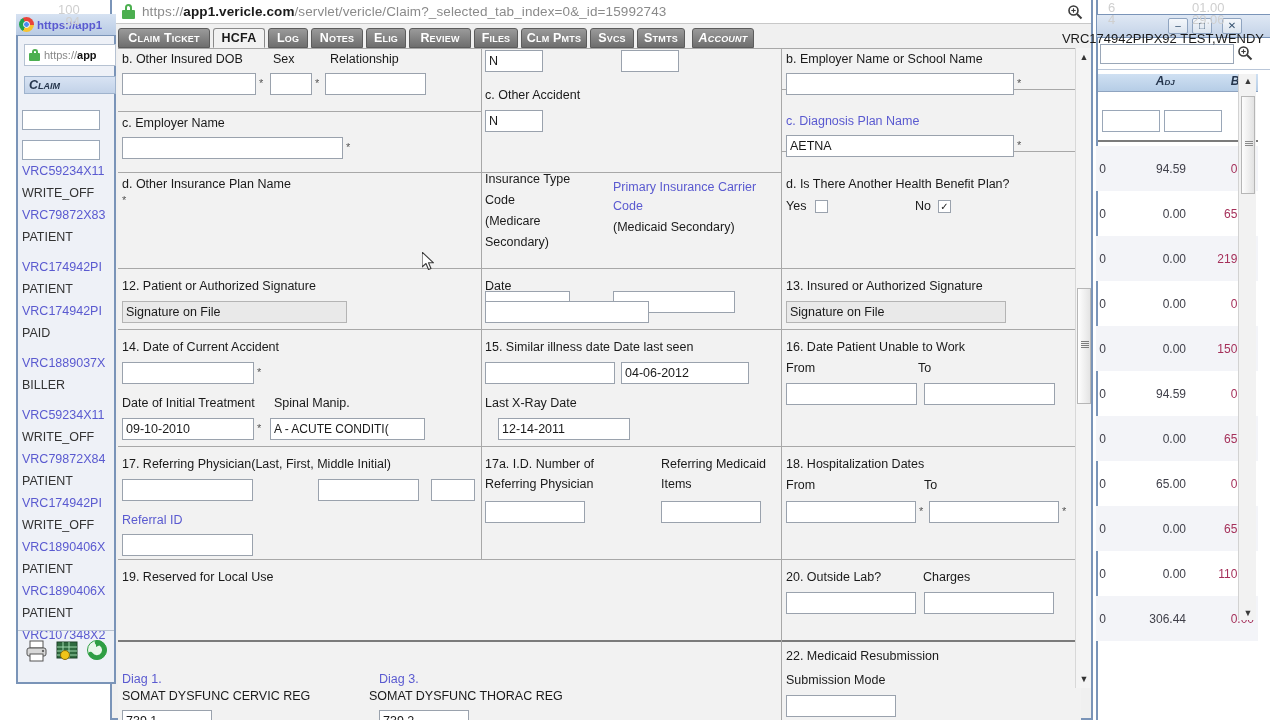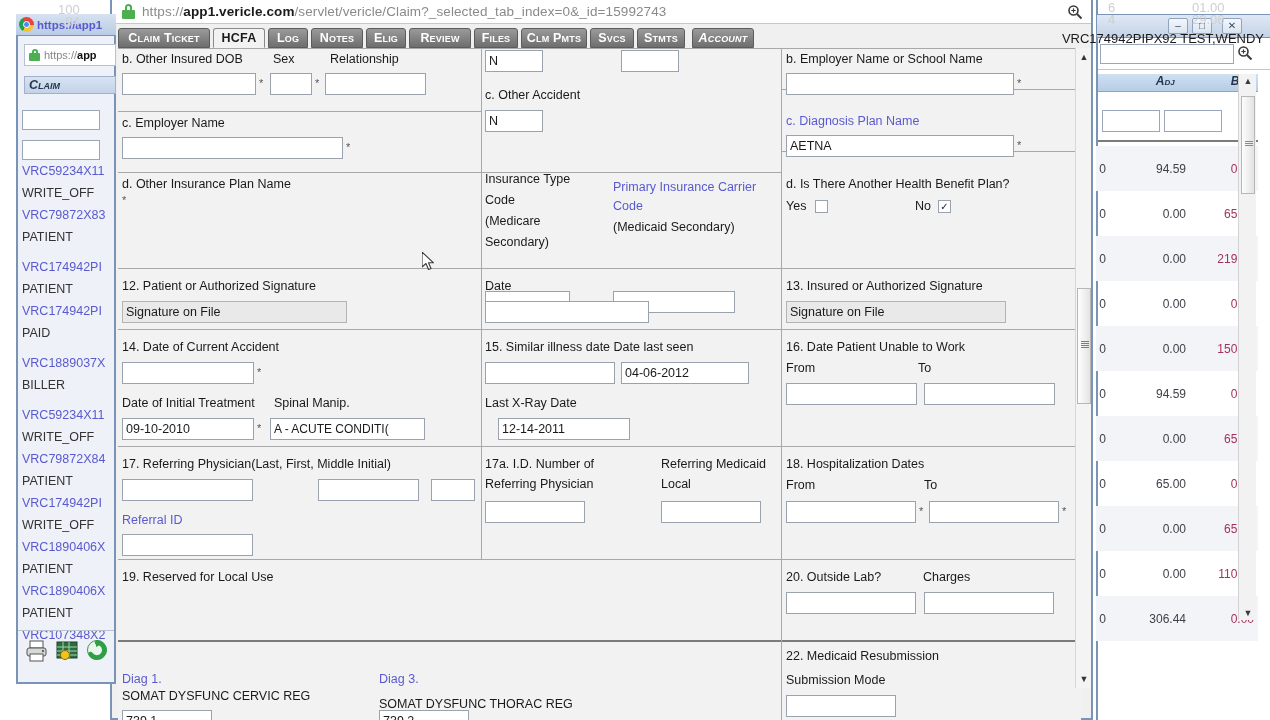--- a/index.html
+++ b/index.html
@@ -469,42 +469,42 @@
   <div class="inp" style="left:4px;top:431px;width:131px;"></div>
   <div class="inp" style="left:200px;top:431px;width:101px;"></div>
   <div class="inp" style="left:313px;top:431px;width:44px;"></div>
   <div class="lbl link" style="left:4px;top:465px;">Referral ID</div>
   <div class="inp" style="left:4px;top:486px;width:131px;"></div>
 
   <div class="lbl" style="left:367px;top:409px;">17a. I.D. Number of</div>
   <div class="lbl" style="left:367px;top:429px;">Referring Physician</div>
   <div class="inp" style="left:367px;top:453px;width:100px;"></div>
   <div class="lbl" style="left:543px;top:409px;">Referring Medicaid</div>
-  <div class="lbl" style="left:543px;top:429px;">Local</div>
+  <div class="lbl" style="left:543px;top:429px;">Items</div>
   <div class="inp" style="left:543px;top:453px;width:100px;"></div>
 
   <div class="lbl" style="left:668px;top:409px;">18. Hospitalization Dates</div>
   <div class="lbl" style="left:668px;top:430px;">From</div>
   <div class="lbl" style="left:806px;top:430px;">To</div>
   <div class="inp" style="left:668px;top:453px;width:130px;"></div>
   <div class="req" style="left:801px;top:457px;">*</div>
   <div class="inp" style="left:811px;top:453px;width:130px;"></div>
   <div class="req" style="left:944px;top:457px;">*</div>
 
   <div class="lbl" style="left:4px;top:522px;">19. Reserved for Local Use</div>
   <div class="lbl" style="left:668px;top:522px;">20. Outside Lab?</div>
   <div class="lbl" style="left:805px;top:522px;">Charges</div>
   <div class="inp" style="left:668px;top:544px;width:130px;"></div>
   <div class="inp" style="left:806px;top:544px;width:130px;"></div>
 
   <div class="lbl link" style="left:4px;top:624px;">Diag 1.</div>
   <div class="lbl" style="left:4px;top:641px;">SOMAT DYSFUNC CERVIC REG</div>
   <div class="inp" style="left:4px;top:662px;width:90px;">739.1</div>
   <div class="lbl link" style="left:261px;top:624px;">Diag 3.</div>
-  <div class="lbl" style="left:261px;top:641px;margin-top:8px;">SOMAT DYSFUNC THORAC REG</div>
+  <div class="lbl" style="left:251px;top:641px;">SOMAT DYSFUNC THORAC REG</div>
   <div class="inp" style="left:261px;top:662px;width:90px;">739.2</div>
 
   <div class="lbl" style="left:668px;top:601px;">22. Medicaid Resubmission</div>
   <div class="lbl" style="left:668px;top:625px;">Submission Mode</div>
   <div class="sel" style="left:668px;top:647px;width:110px;"></div>
 </div>
 
 <div id="form-scroll">
   <div class="arrow up">▲</div>
   <div id="form-thumb">

